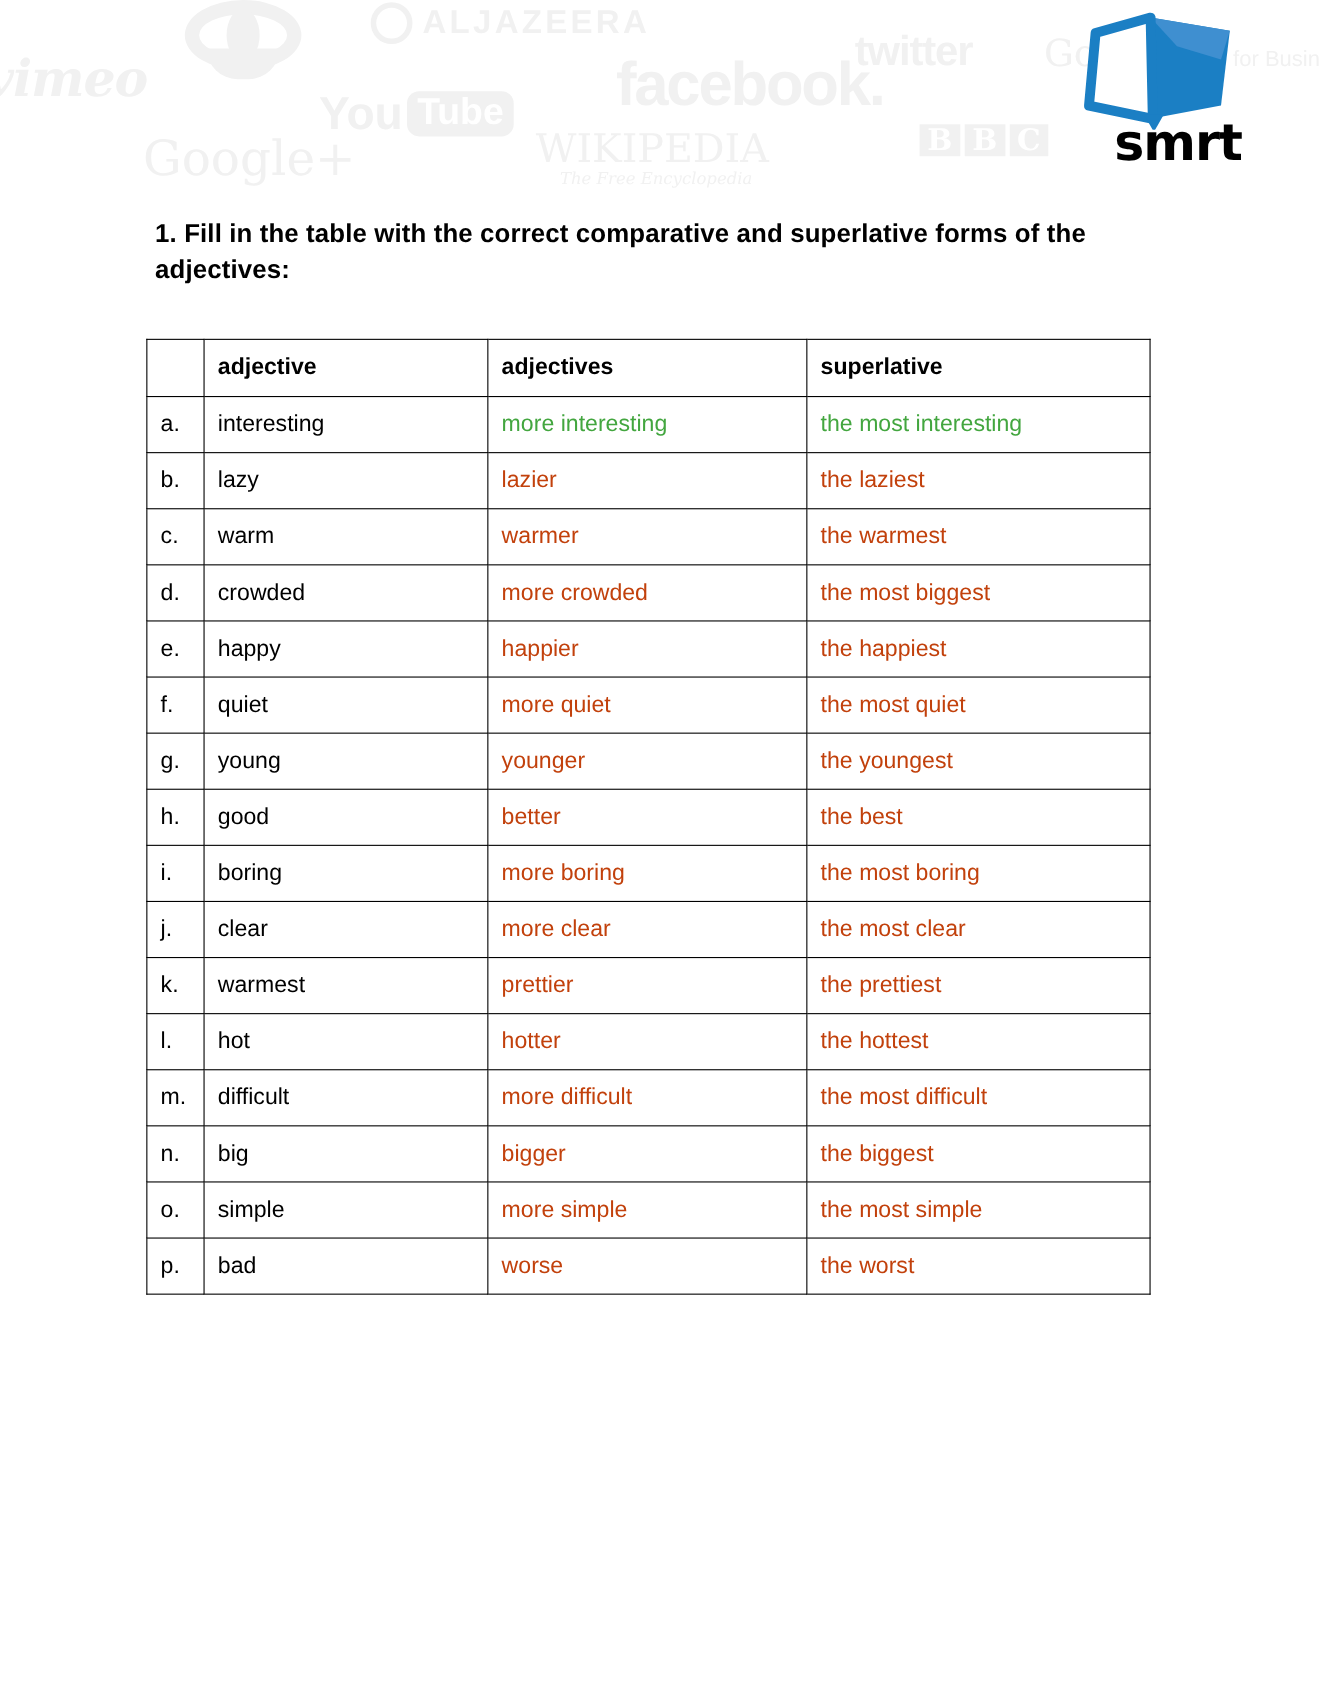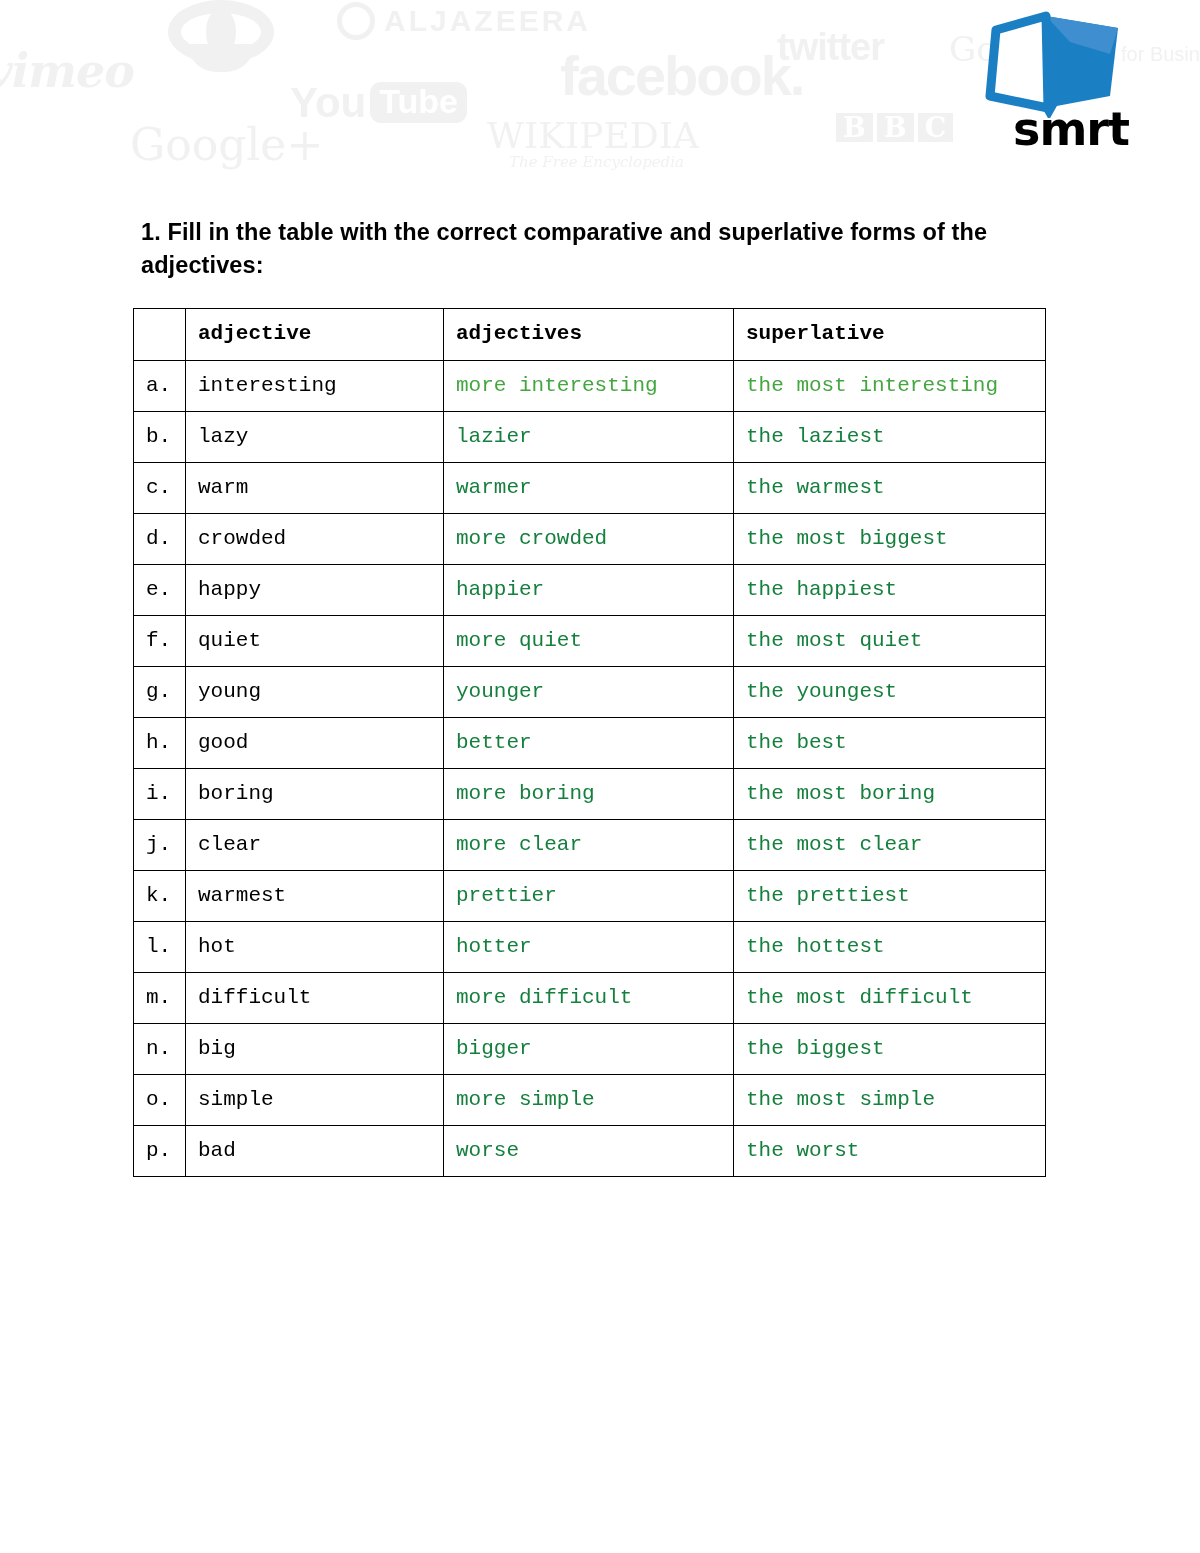--- a/index.html
+++ b/index.html
@@ -88,48 +88,46 @@
 
   
   .instruction {
     position: absolute;
     left: 141px; top: 196px;
     width: 905px;
     font-size: 23.5px;
     font-weight: bold;
     line-height: 1.42;
     letter-spacing: 0.1px;
-    margin-top: 20px;
   }
 
   
   .sheet-table {
     position: absolute;
     left: 133px; top: 308px;
     width: 912px;
     border-collapse: collapse;
     table-layout: fixed;
-    font-family: Liberation Mono, monospace;
   }
   .sheet-table td, .sheet-table th {
     border: 1.6px solid #000000;
     padding: 8px 10px 9px 12px;
     font-size: 21px;
     line-height: 1.2;
     text-align: left;
     vertical-align: middle;
     height: 51px;
     font-weight: normal;
   }
   .col-letter  { width: 52px;  padding-left: 10px; }
   .col-adj     { width: 258px; }
   .col-comp    { width: 290px; }
   .col-sup     { width: 312px; }
   .sheet-table thead th { font-weight: bold; height: 52px; }
-  .cell-answer-blue  { color: #15803d; }
+  .cell-answer-blue  { color: #c2410c; }
   .cell-answer-green { color: #43a63f; }
 </style>
 </head>
 <body>
 
 <div class="header-band">
 
   <div class="wm wm-vimeo">vimeo</div>
 
   <div class="wm wm-cbc">

